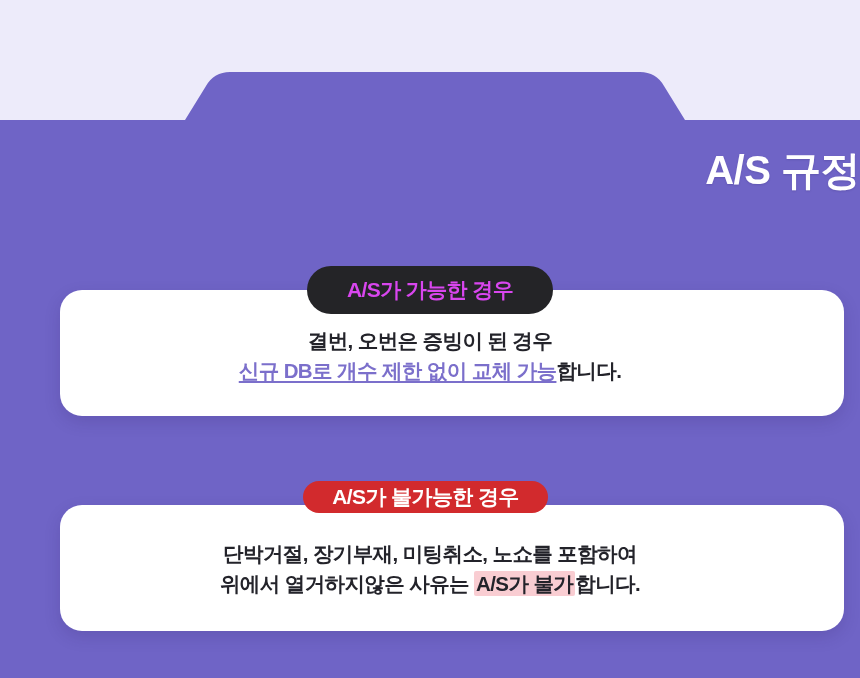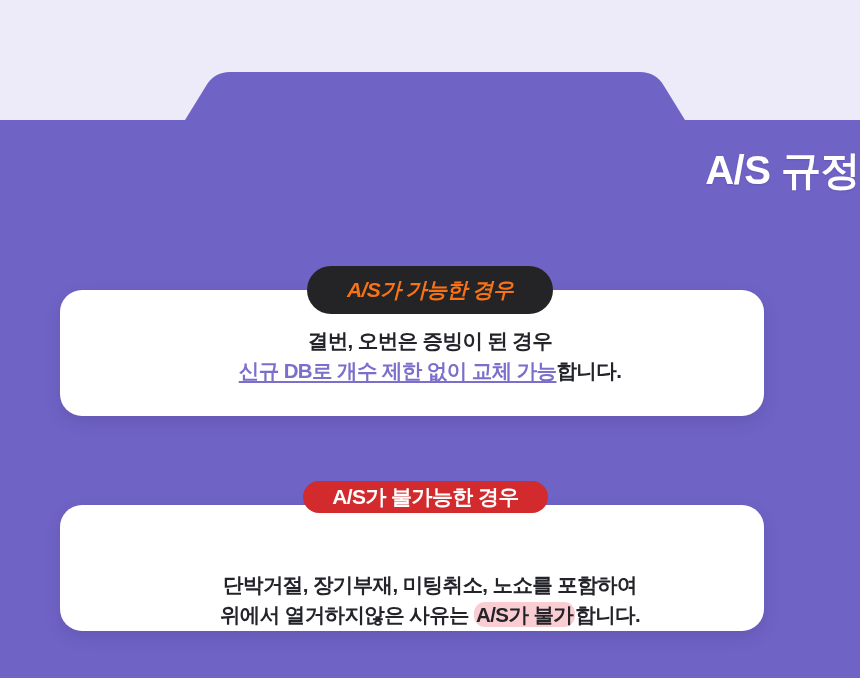--- a/index.html
+++ b/index.html
@@ -43,21 +43,21 @@
     font-weight: bold;
     letter-spacing: -0.5px;
     line-height: 1.2;
     text-shadow: 0 1px 2px rgba(40,30,90,0.18);
   }
 
   
   .card {
     position: absolute;
     left: 60px;
-    width: 704px;
+    width: 784px;
     background: #ffffff;
     border-radius: 22px;
     box-shadow: 0 6px 16px rgba(45,30,95,0.17);
     box-sizing: border-box;
     padding-left: 48px;
   }
   .card-available {
     top: 290px;
     height: 126px;
   }
@@ -71,37 +71,37 @@
     left: 0;
     width: 740px;
     text-align: center;
     color: #23232a;
     font-size: 20.5px;
     font-weight: bold;
     line-height: 1.48;
     letter-spacing: -0.6px;
   }
   .card-available .card-body { top: 36px; }
-  .card-unavailable .card-body { top: 34px; margin-top: 31px; }
+  .card-unavailable .card-body { top: 34px; }
 
   .line { display: block; white-space: nowrap; }
 
   .hl-link {
     color: #7b6fcb;
     text-decoration: underline;
     text-decoration-thickness: 2px;
     text-underline-offset: 3px;
     font-weight: bold;
   }
   .hl-pink {
     background: #f9cdd2;
     color: #23232a;
     font-weight: bold;
     padding: 1px 2px;
-    border-radius: 11px;
+    border-radius: 2px;
   }
 
   
   .badge {
     position: absolute;
     display: flex;
     align-items: center;
     justify-content: center;
     border-radius: 999px;
     color: #ffffff;
@@ -147,21 +147,21 @@
 
   <div class="folder-title">A/S 규정</div>
 
   <div class="card card-available">
     <div class="card-body">
       <span class="line">결번, 오번은 증빙이 된 경우</span>
       <span class="line"><a class="hl-link" href="#" style="color: rgb(123, 111, 203);">신규 DB로 개수 제한 없이 교체 가능</a><span>합니다.</span></span>
     </div>
   </div>
 
-  <div class="badge badge-dark" style="background: rgb(36, 36, 39); color: #f97316; font-style: italic;">
+  <div class="badge badge-dark" style="background: rgb(36, 36, 39); color: #d946ef;">
     <span>A/S가 가능한 경우</span>
   </div>
 
   <div class="card card-unavailable">
     <div class="card-body">
       <span class="line">단박거절, 장기부재, 미팅취소, 노쇼를 포함하여</span>
       <span class="line"><span>위에서 열거하지않은 사유는 </span><span class="hl-pink" style="background: rgb(249, 205, 210);">A/S가 불가</span><span>합니다.</span></span>
     </div>
   </div>
 

